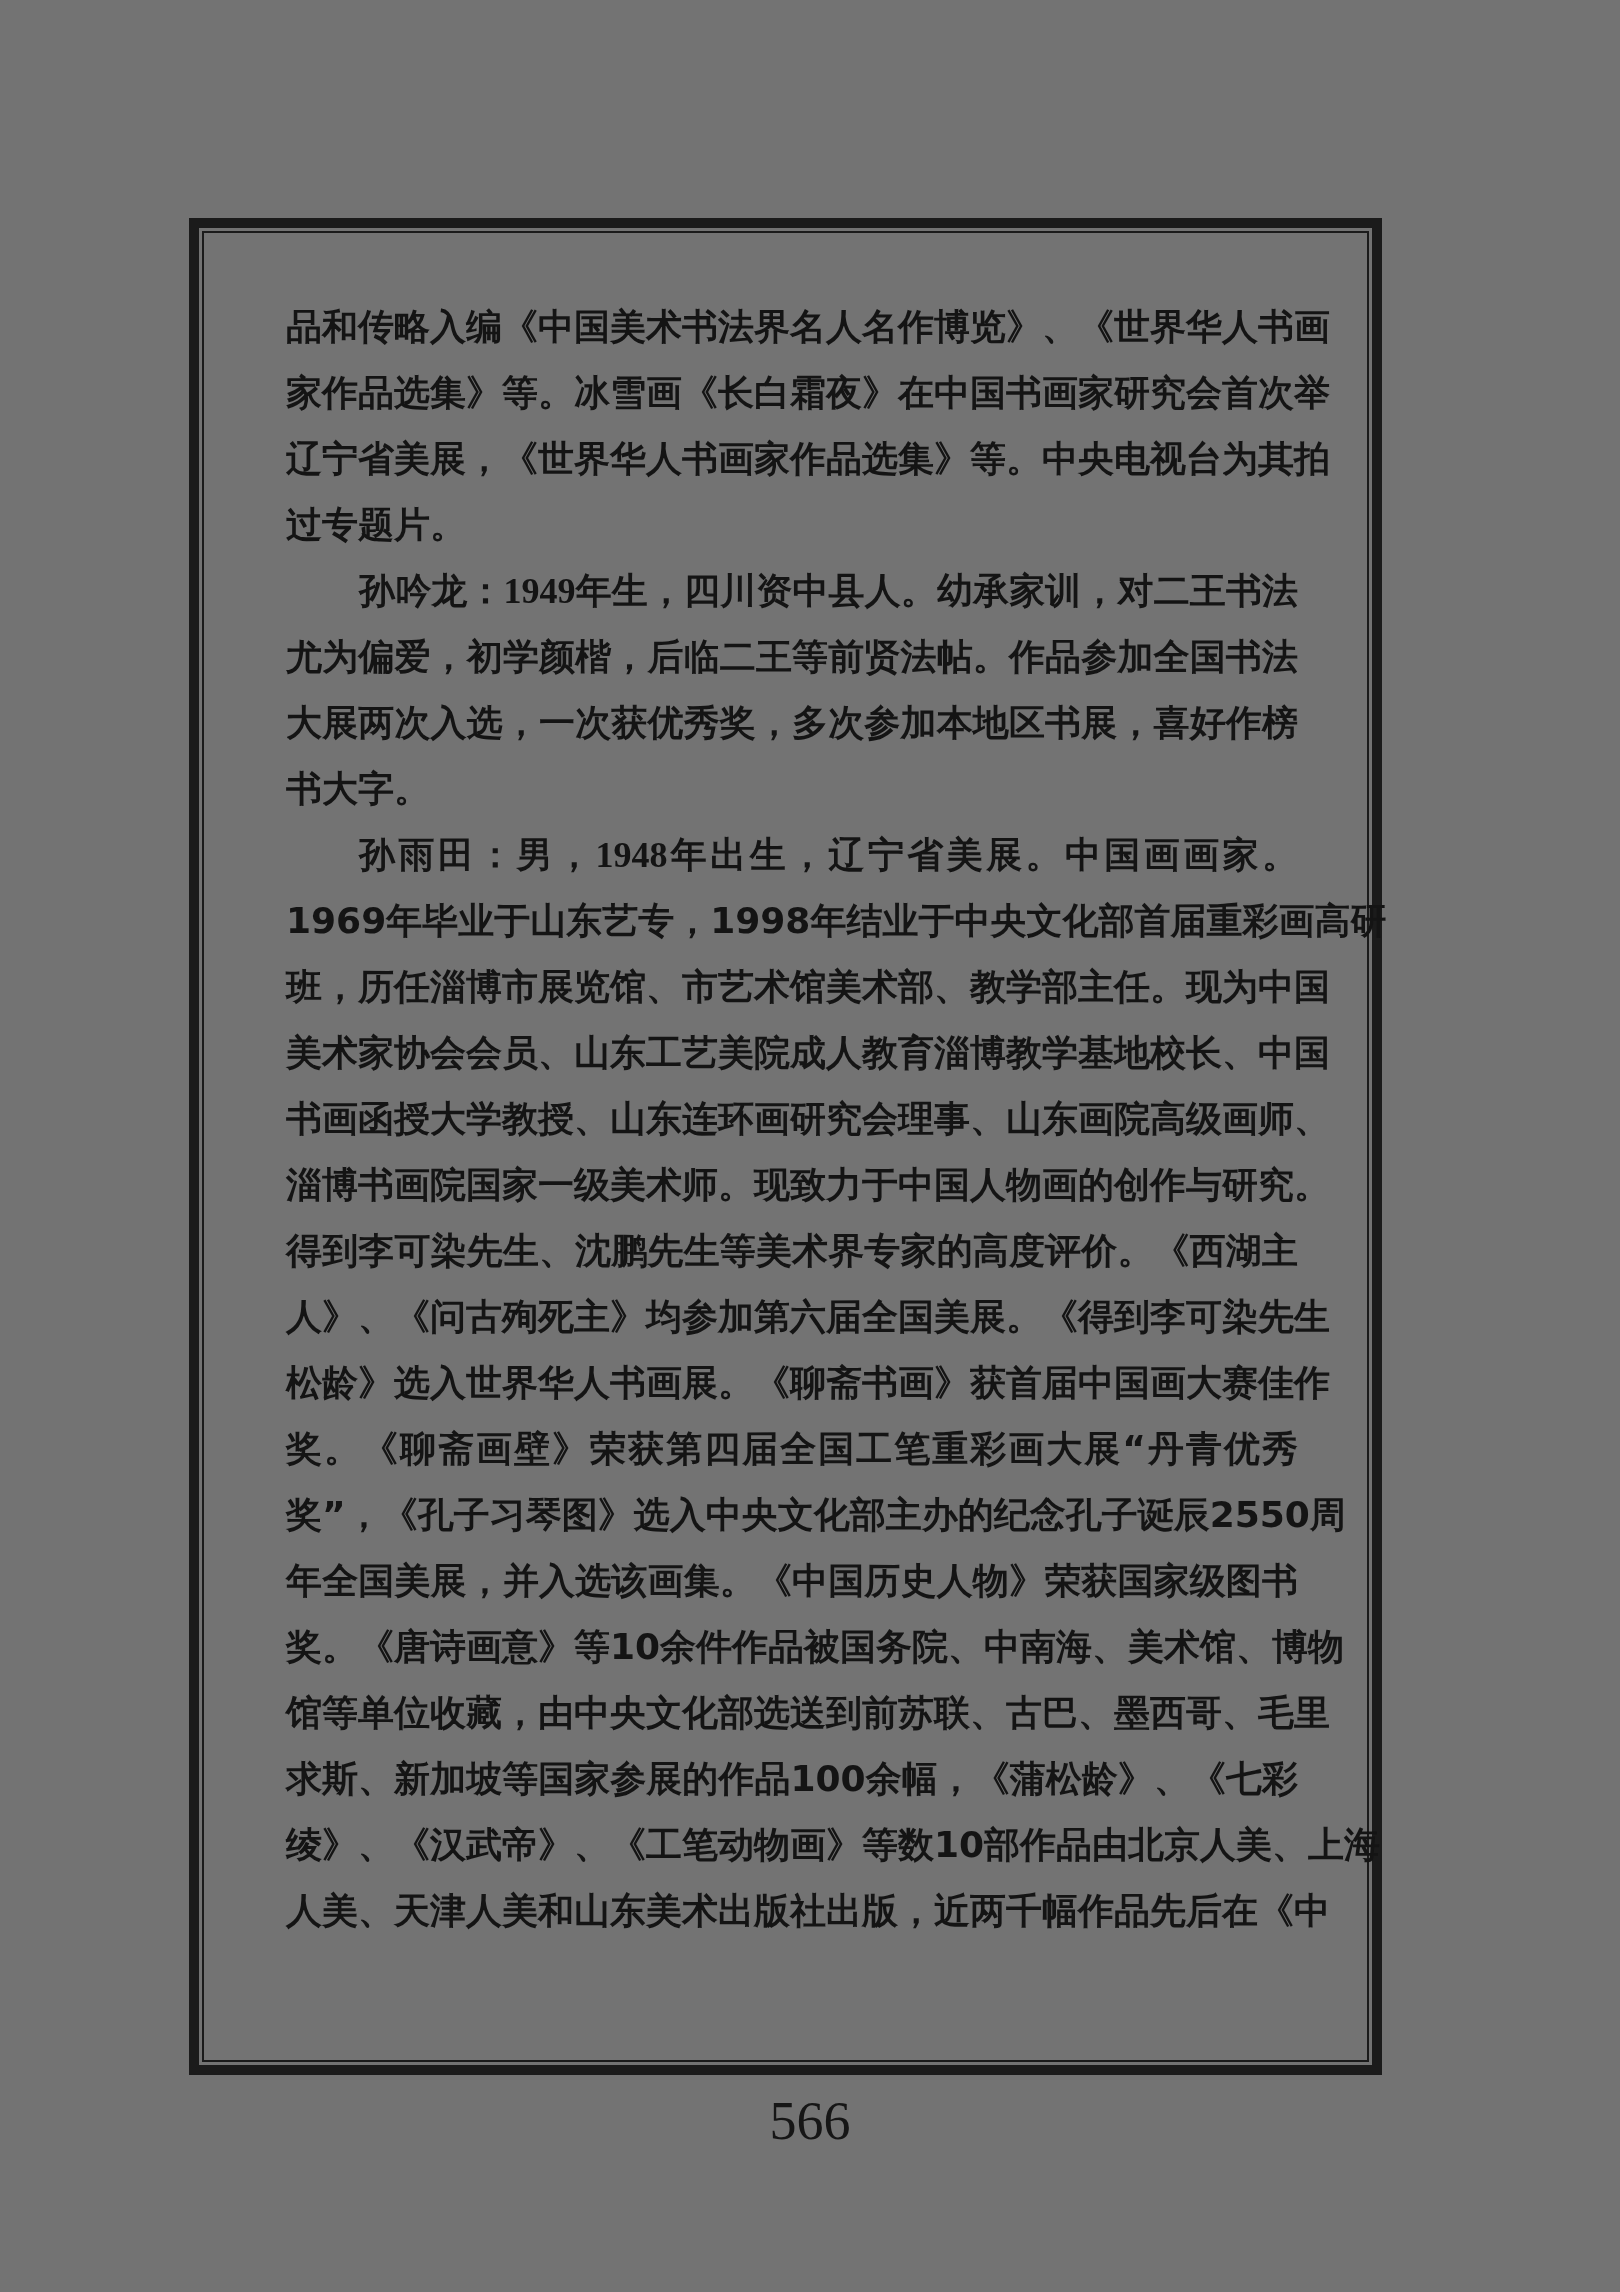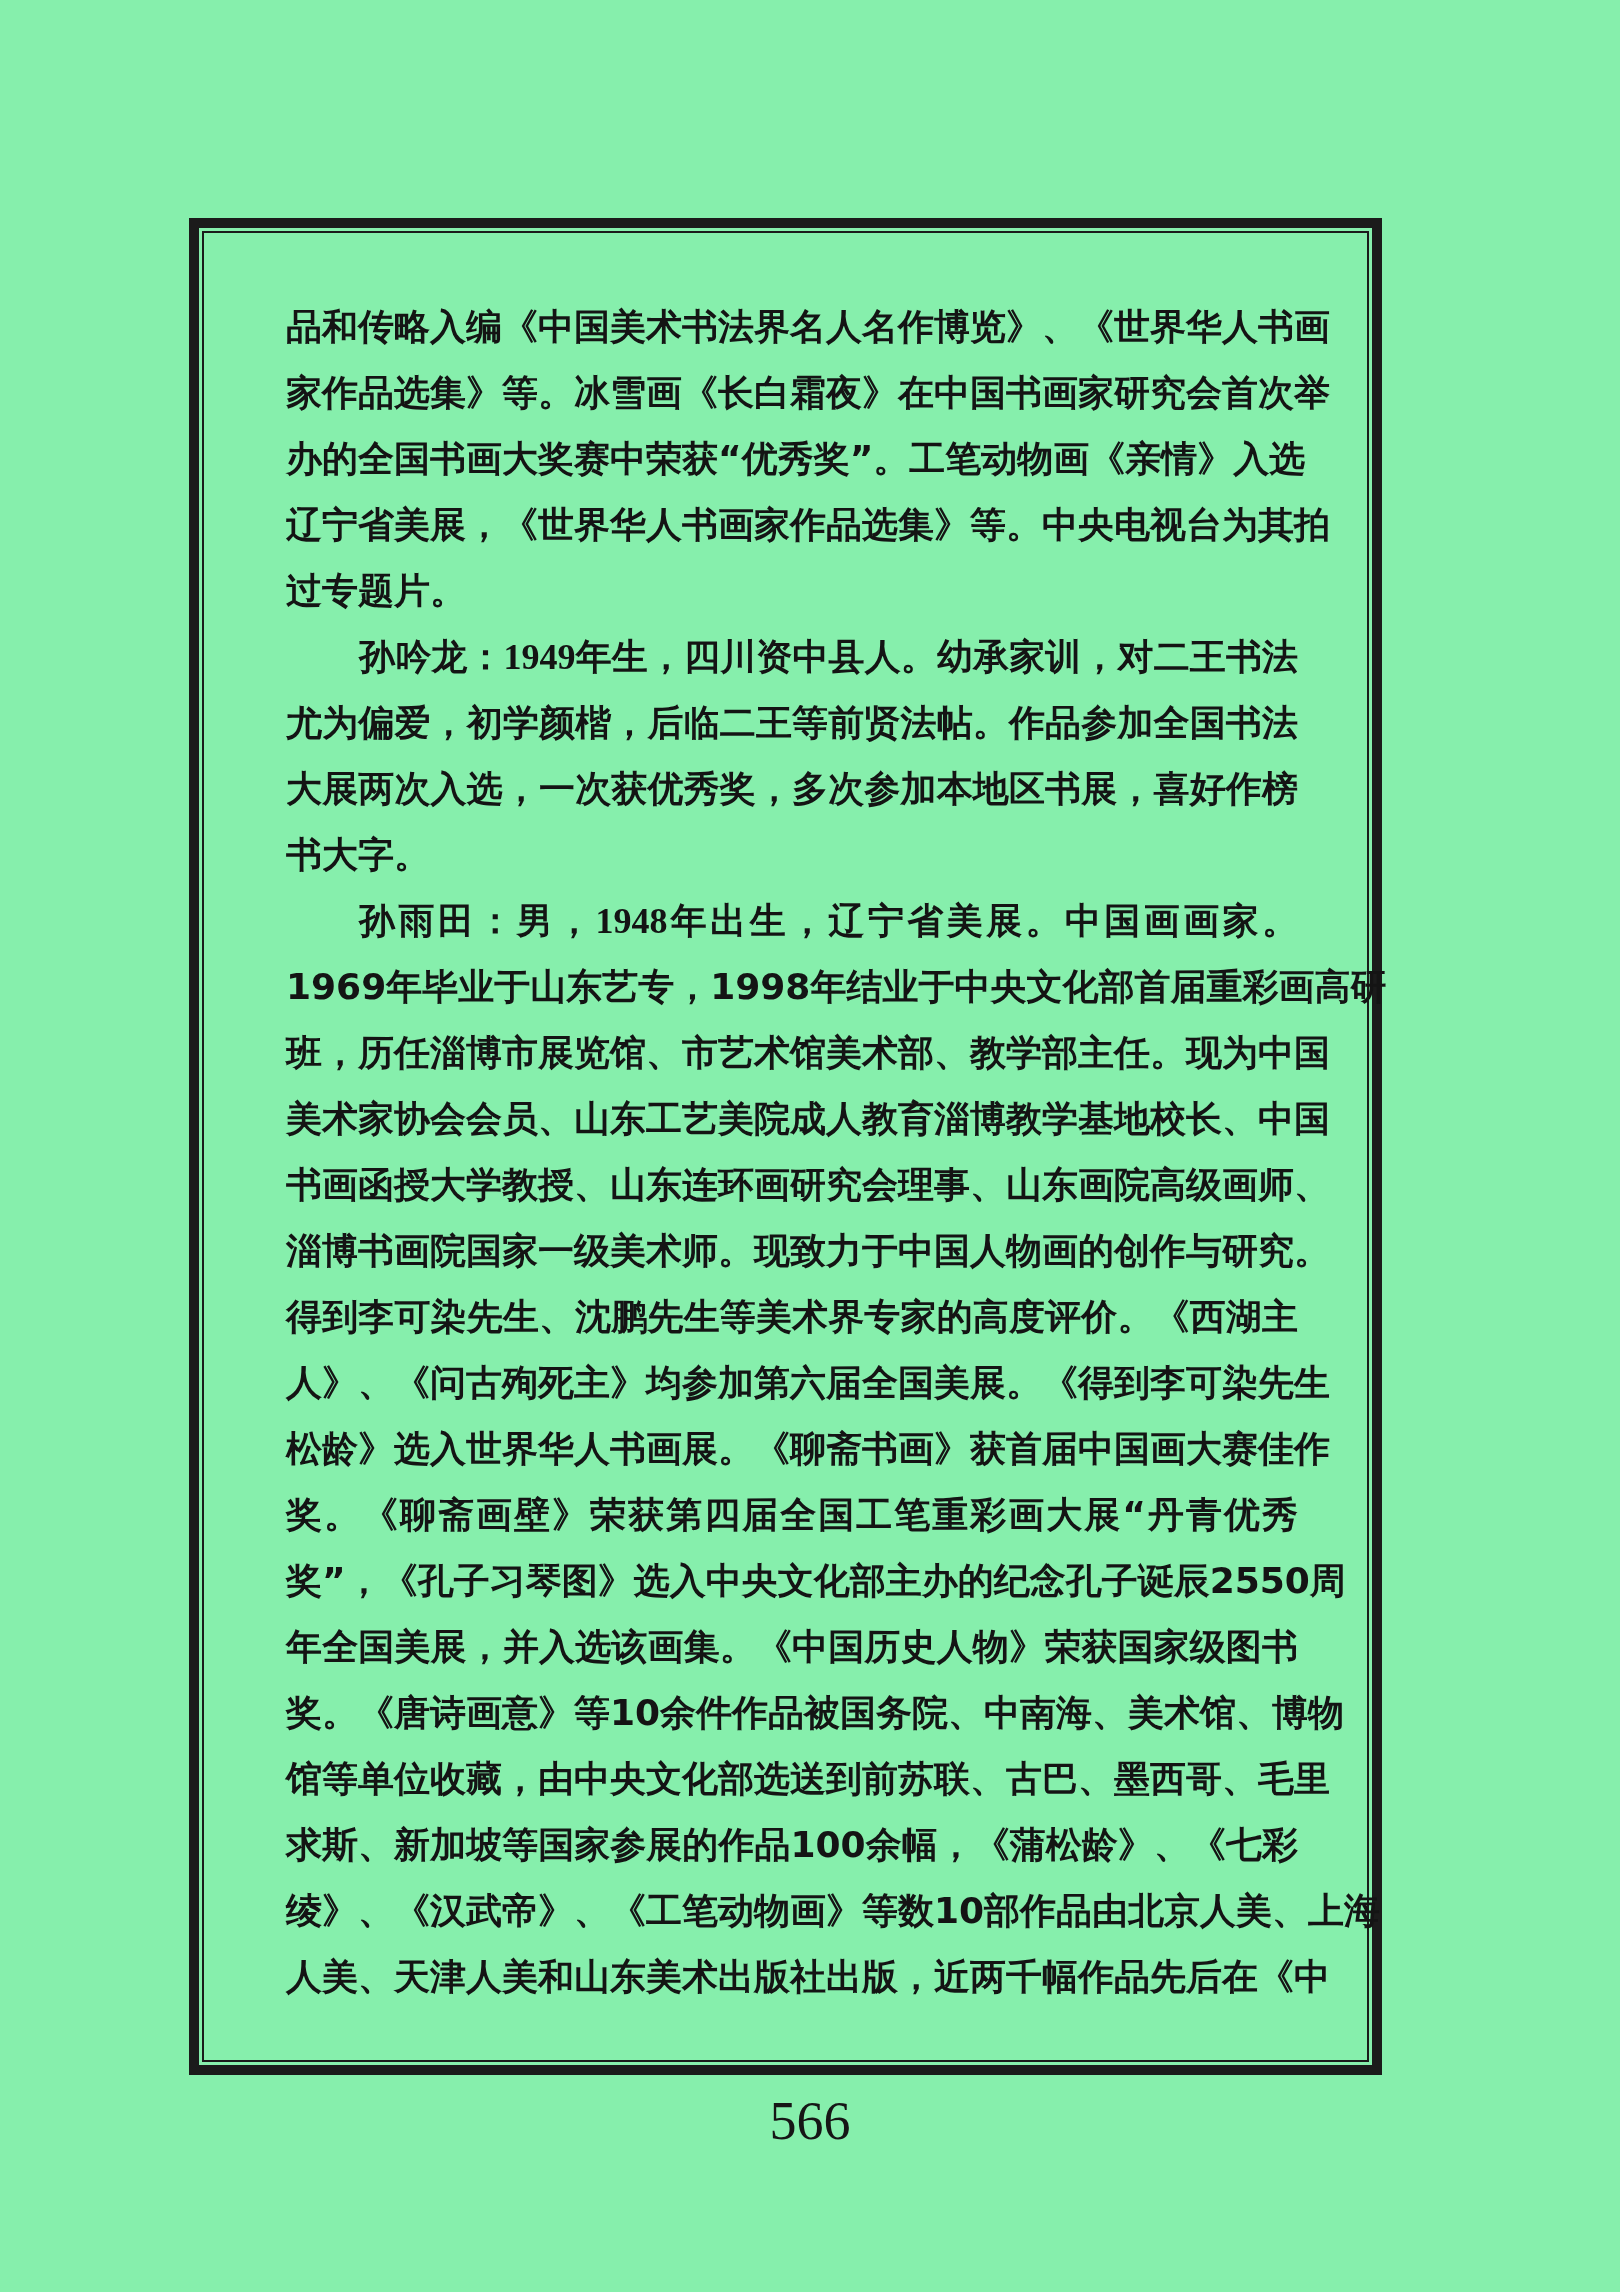--- a/index.html
+++ b/index.html
@@ -4,21 +4,21 @@
 <style>
   html, body {
     margin: 0;
     padding: 0;
     background: #ffffff;
   }
   .page {
     position: relative;
     width: 1620px;
     height: 2293px;
-    background: #86efac;
+    background: #737373;
     font-family: "DejaVu Sans", sans-serif;
     overflow: hidden;
   }
   
   .outer-frame {
     position: absolute;
     left: 189px;
     top: 218px;
     width: 1193px;
     height: 1857px;
@@ -73,21 +73,20 @@
 
 <div class="page">
 
   <div class="outer-frame">
     <div class="inner-frame"></div>
   </div>
 
   <div class="text-block">
     <div class="line">品和传略入编《中国美术书法界名人名作博览》、《世界华人书画</div>
     <div class="line">家作品选集》等。冰雪画《长白霜夜》在中国书画家研究会首次举</div>
-    <div class="line">办的全国书画大奖赛中荣获“优秀奖”。工笔动物画《亲情》入选</div>
     <div class="line">辽宁省美展，《世界华人书画家作品选集》等。中央电视台为其拍</div>
     <div class="line short">过专题片。</div>
     <div class="line indent">孙吟龙：1949年生，四川资中县人。幼承家训，对二王书法</div>
     <div class="line">尤为偏爱，初学颜楷，后临二王等前贤法帖。作品参加全国书法</div>
     <div class="line">大展两次入选，一次获优秀奖，多次参加本地区书展，喜好作榜</div>
     <div class="line short">书大字。</div>
     <div class="line indent">孙雨田：男，1948年出生，辽宁省美展。中国画画家。</div>
     <div class="line">1969年毕业于山东艺专，1998年结业于中央文化部首届重彩画高研</div>
     <div class="line">班，历任淄博市展览馆、市艺术馆美术部、教学部主任。现为中国</div>
     <div class="line">美术家协会会员、山东工艺美院成人教育淄博教学基地校长、中国</div>

